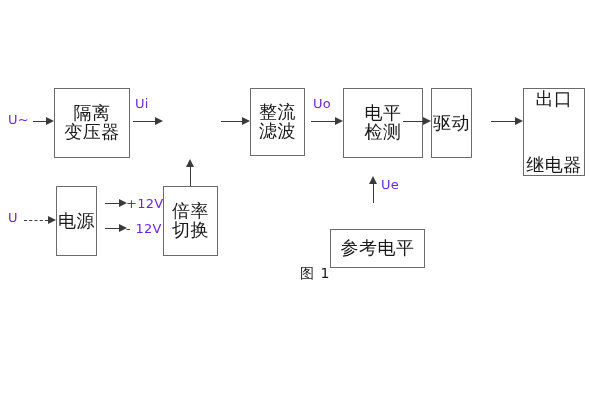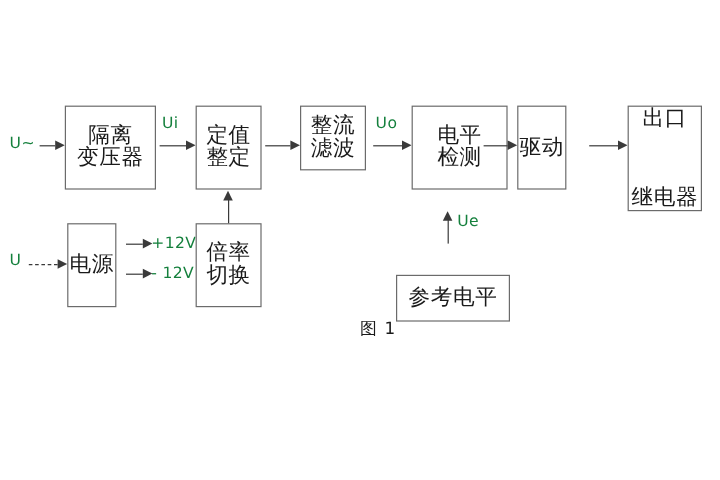--- a/index.html
+++ b/index.html
@@ -35,21 +35,21 @@
     white-space: nowrap;
   }
   .blk .ln + .ln {
   }
   .blk.single .ln {
     margin-top: 0;
   }
   .lbl {
     position: absolute;
     font-size: 13px;
-    color: #15803d;
+    color: #6d28d9;
     white-space: nowrap;
     letter-spacing: 0.3px;
   }
   
   .arrow-h {
     position: absolute;
     height: 9px;
     display: block;
   }
   .arrow-h .shaft {
@@ -117,31 +117,27 @@
     <div class="ln">隔离</div>
     <div class="ln">变压器</div>
   </div>
 
   <div class="lbl" style="left:135px; top:96px;">Ui</div>
   <div class="arrow-h" style="left:133px; top:117px; width:30px;">
     <div class="shaft" style="width:22px;"></div>
     <div class="head" style="left:22px;"></div>
   </div>
 
-  <div class="blk" style="left:163px; top:88px; width:55px; height:70px;">
-    <div class="ln">定值</div>
-    <div class="ln">整定</div>
-  </div>
 
   <div class="arrow-h" style="left:221px; top:117px; width:29px;">
     <div class="shaft" style="width:21px;"></div>
     <div class="head" style="left:21px;"></div>
   </div>
 
-  <div class="blk" style="left:250px; top:88px; width:55px; height:54px;">
+  <div class="blk" style="left:250px; top:88px; width:55px; height:68px;">
     <div class="ln">整流</div>
     <div class="ln">滤波</div>
   </div>
 
   <div class="lbl" style="left:313px; top:96px;">Uo</div>
   <div class="arrow-h" style="left:311px; top:117px; width:32px;">
     <div class="shaft" style="width:24px;"></div>
     <div class="head" style="left:24px;"></div>
   </div>
 

